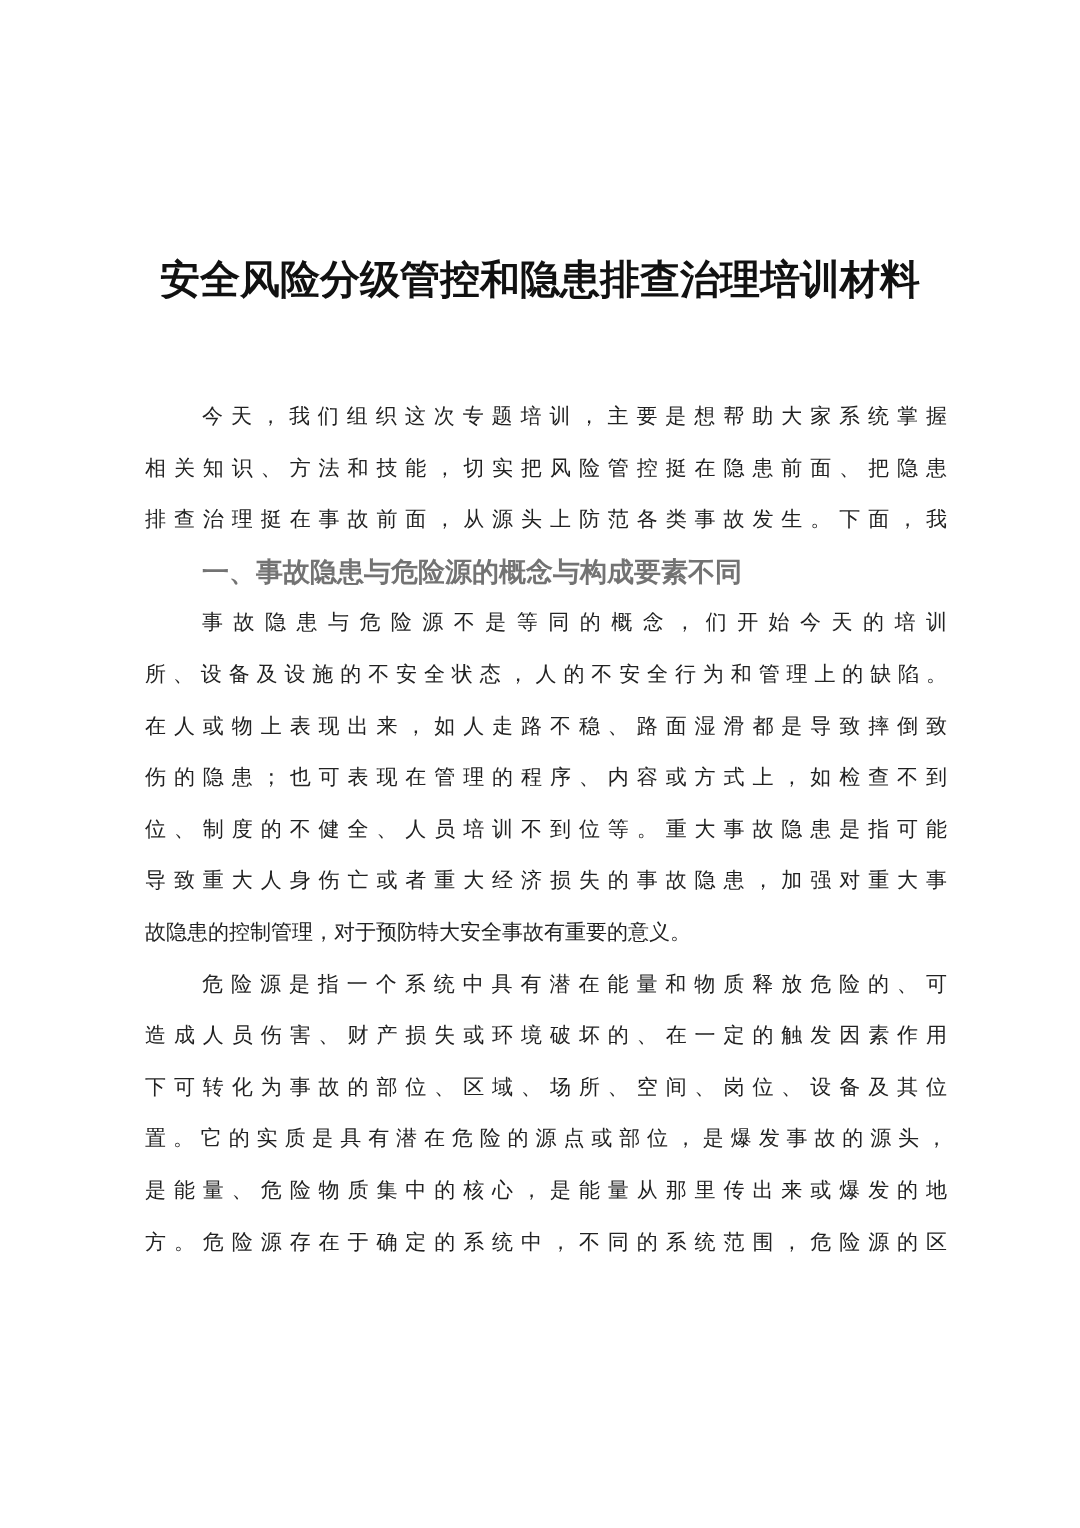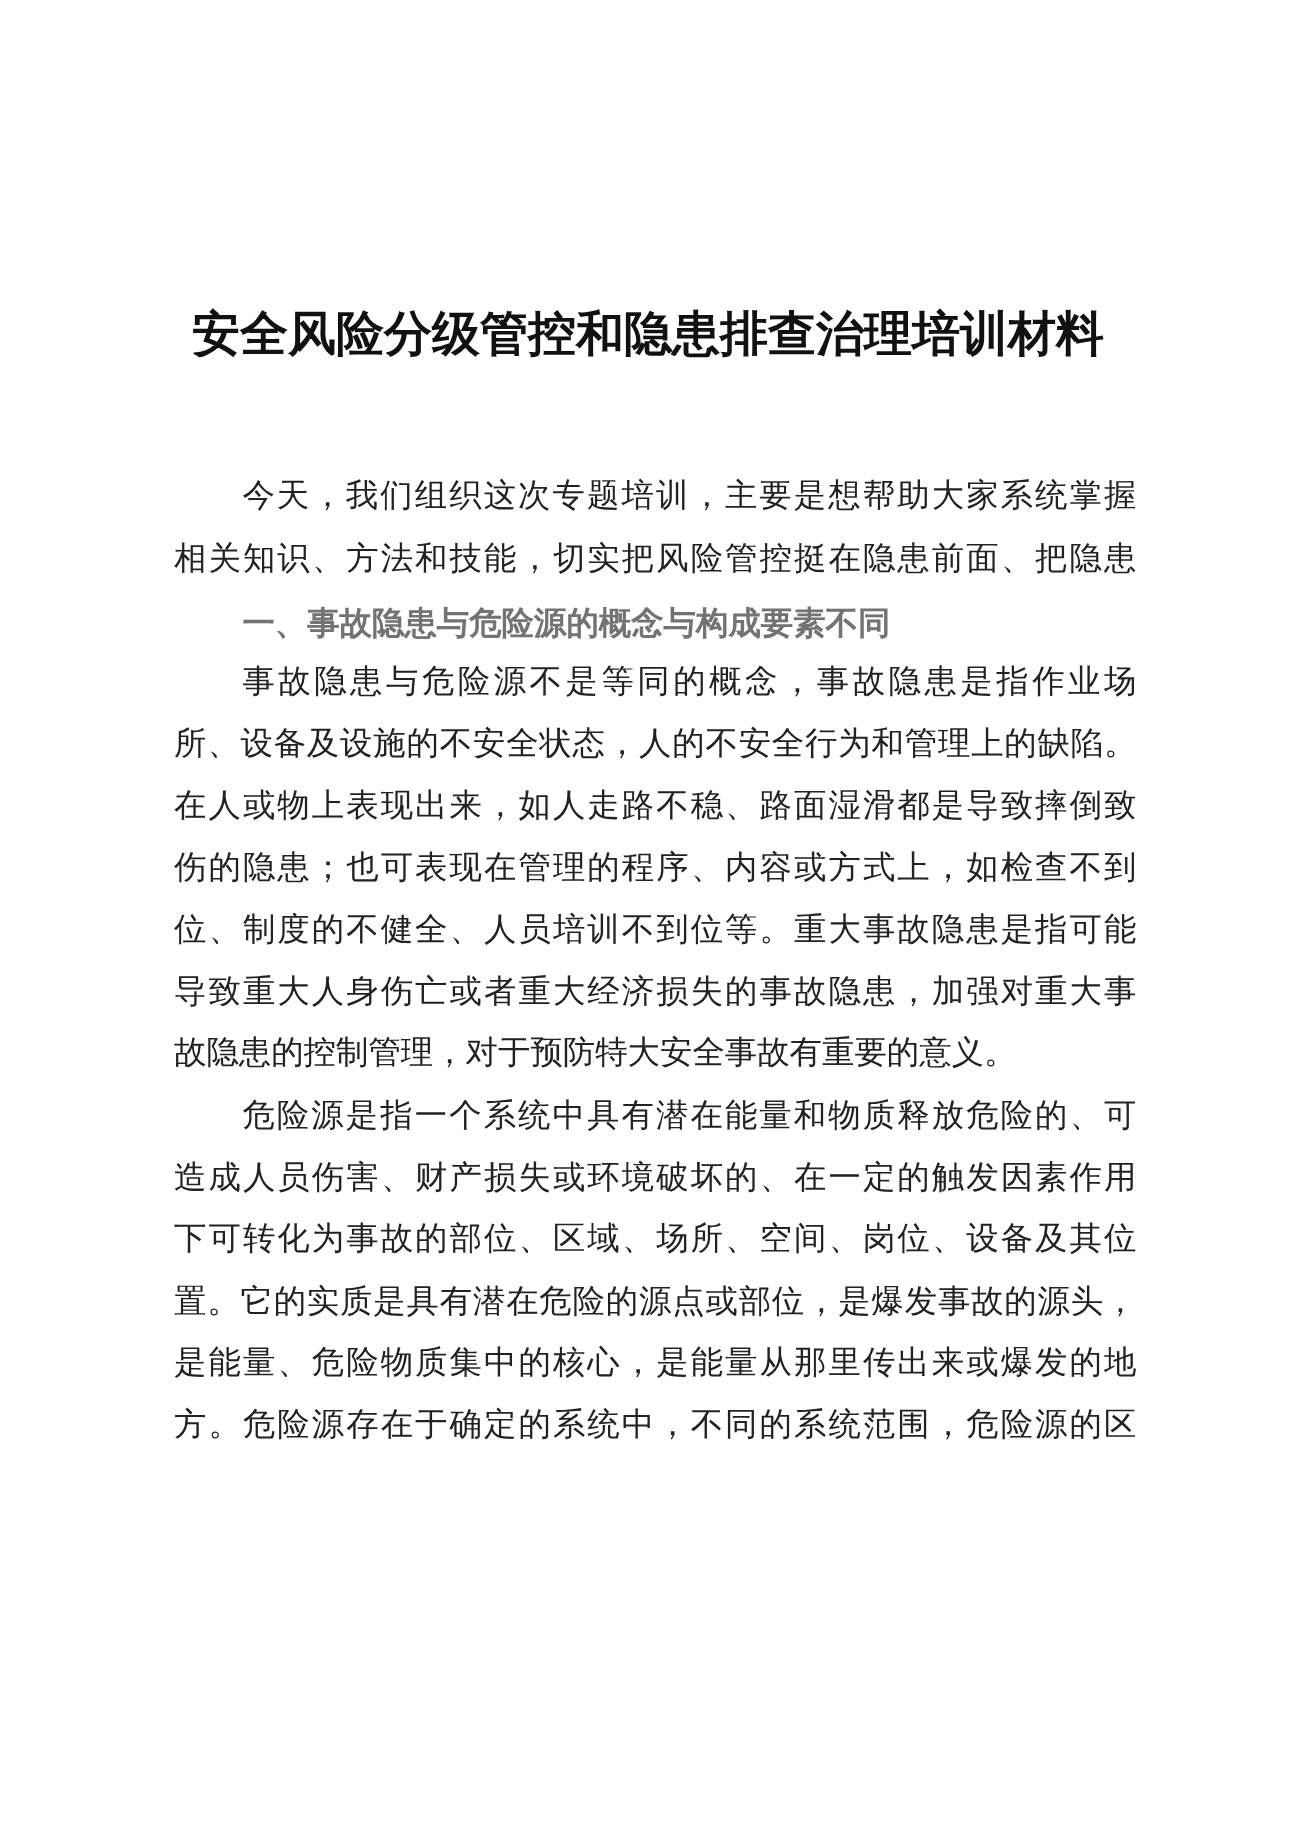--- a/index.html
+++ b/index.html
@@ -37,22 +37,22 @@
     }
     .body {
       position: absolute;
       left: 145px;
       top: 343px;
       width: 802px;
     }
     .line {
       height: 51.6px;
       line-height: 51.6px;
-      font-family: Liberation Mono, monospace;
-      font-size: 27px;
+      font-family: Liberation Serif, serif;
+      font-size: 21px;
       white-space: nowrap;
       text-align: justify;
       text-align-last: justify;
       color: #222;
       font-weight: 300;
     }
     .line.indent {
       padding-left: 57px;
     }
     .line.last {
@@ -73,26 +73,27 @@
 <body>
 
 <div class="page">
   <div class="title">安全风险分级管控和隐患排查治理培训材料</div>
 
   <div class="body">
 
     <div>
       <div class="line indent">今天，我们组织这次专题培训，主要是想帮助大家系统掌握</div>
       <div class="line">相关知识、方法和技能，切实把风险管控挺在隐患前面、把隐患</div>
+      <div class="line">排查治理挺在事故前面，从源头上防范各类事故发生。下面，我</div>
     </div>
 
     <div class="heading">一、事故隐患与危险源的概念与构成要素不同</div>
 
     <div>
-      <div class="line indent">事故隐患与危险源不是等同的概念，事故隐患是指作业场</div>
+      <div class="line indent">事故隐患与危险源不是等同的概念，们开始今天的培训</div>
       <div class="line">所、设备及设施的不安全状态，人的不安全行为和管理上的缺陷。</div>
       <div class="line">在人或物上表现出来，如人走路不稳、路面湿滑都是导致摔倒致</div>
       <div class="line">伤的隐患；也可表现在管理的程序、内容或方式上，如检查不到</div>
       <div class="line">位、制度的不健全、人员培训不到位等。重大事故隐患是指可能</div>
       <div class="line">导致重大人身伤亡或者重大经济损失的事故隐患，加强对重大事</div>
       <div class="line last">故隐患的控制管理，对于预防特大安全事故有重要的意义。</div>
     </div>
 
     <div>
       <div class="line indent">危险源是指一个系统中具有潜在能量和物质释放危险的、可</div>

